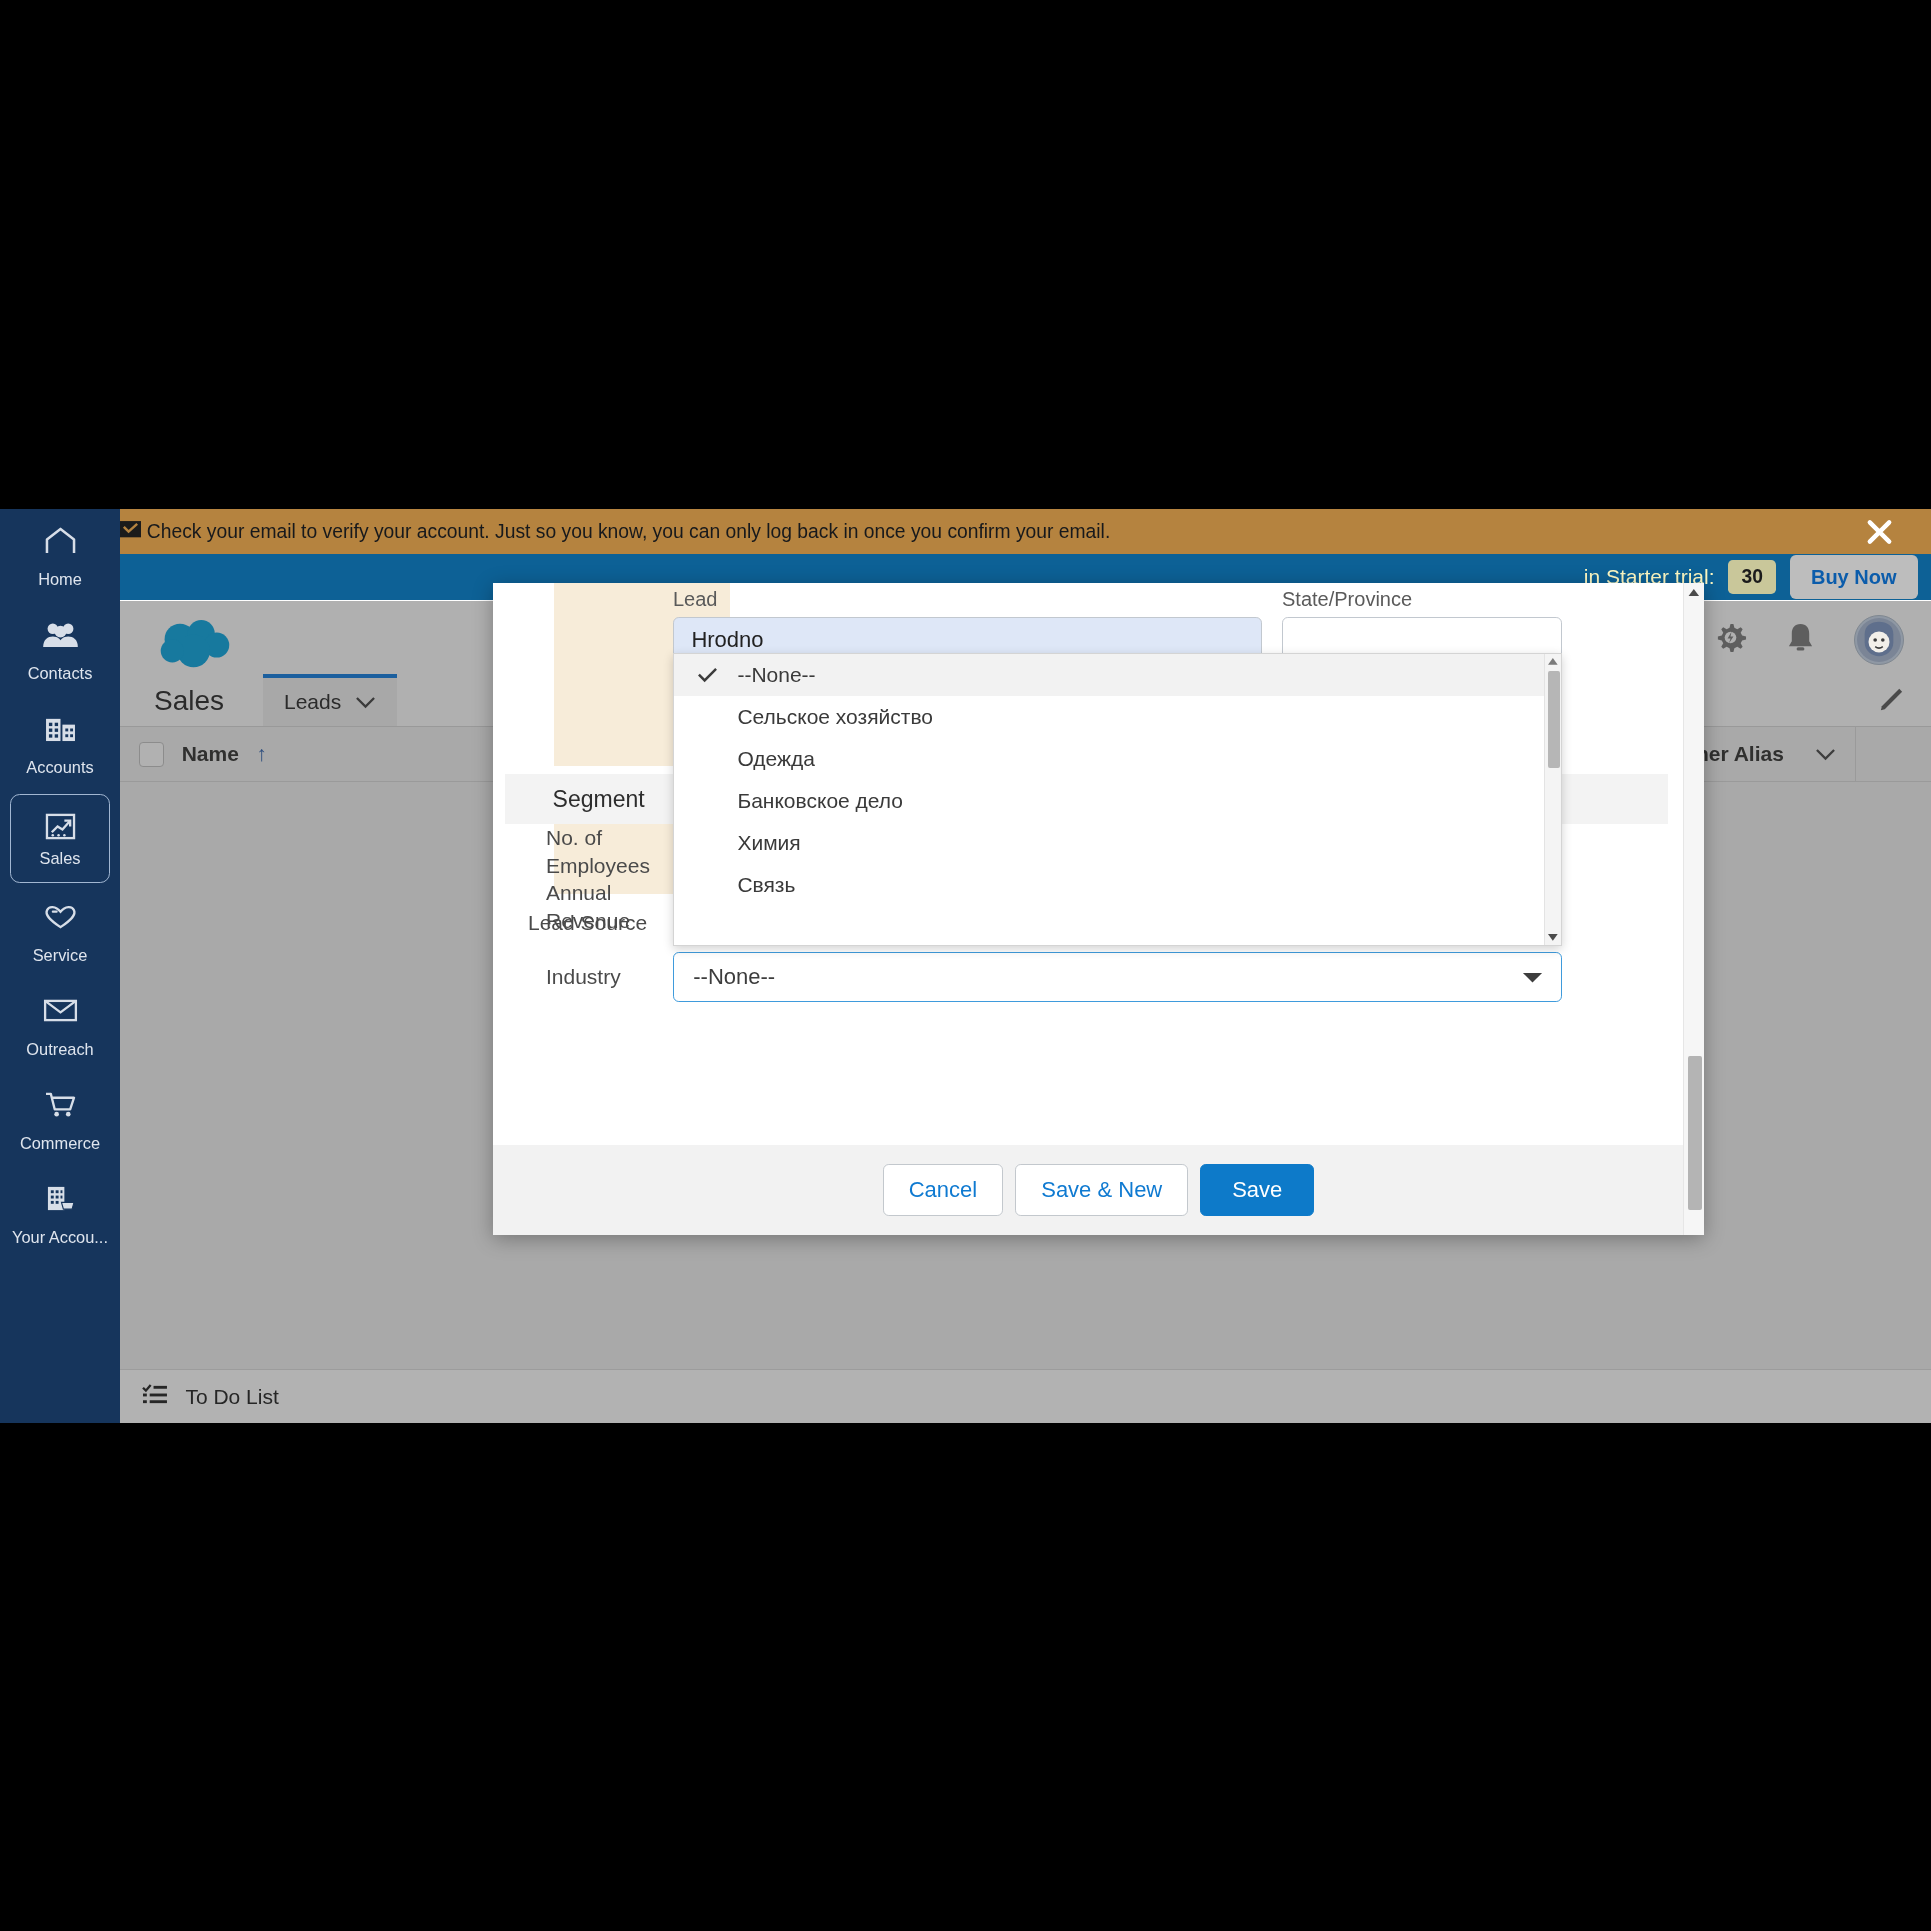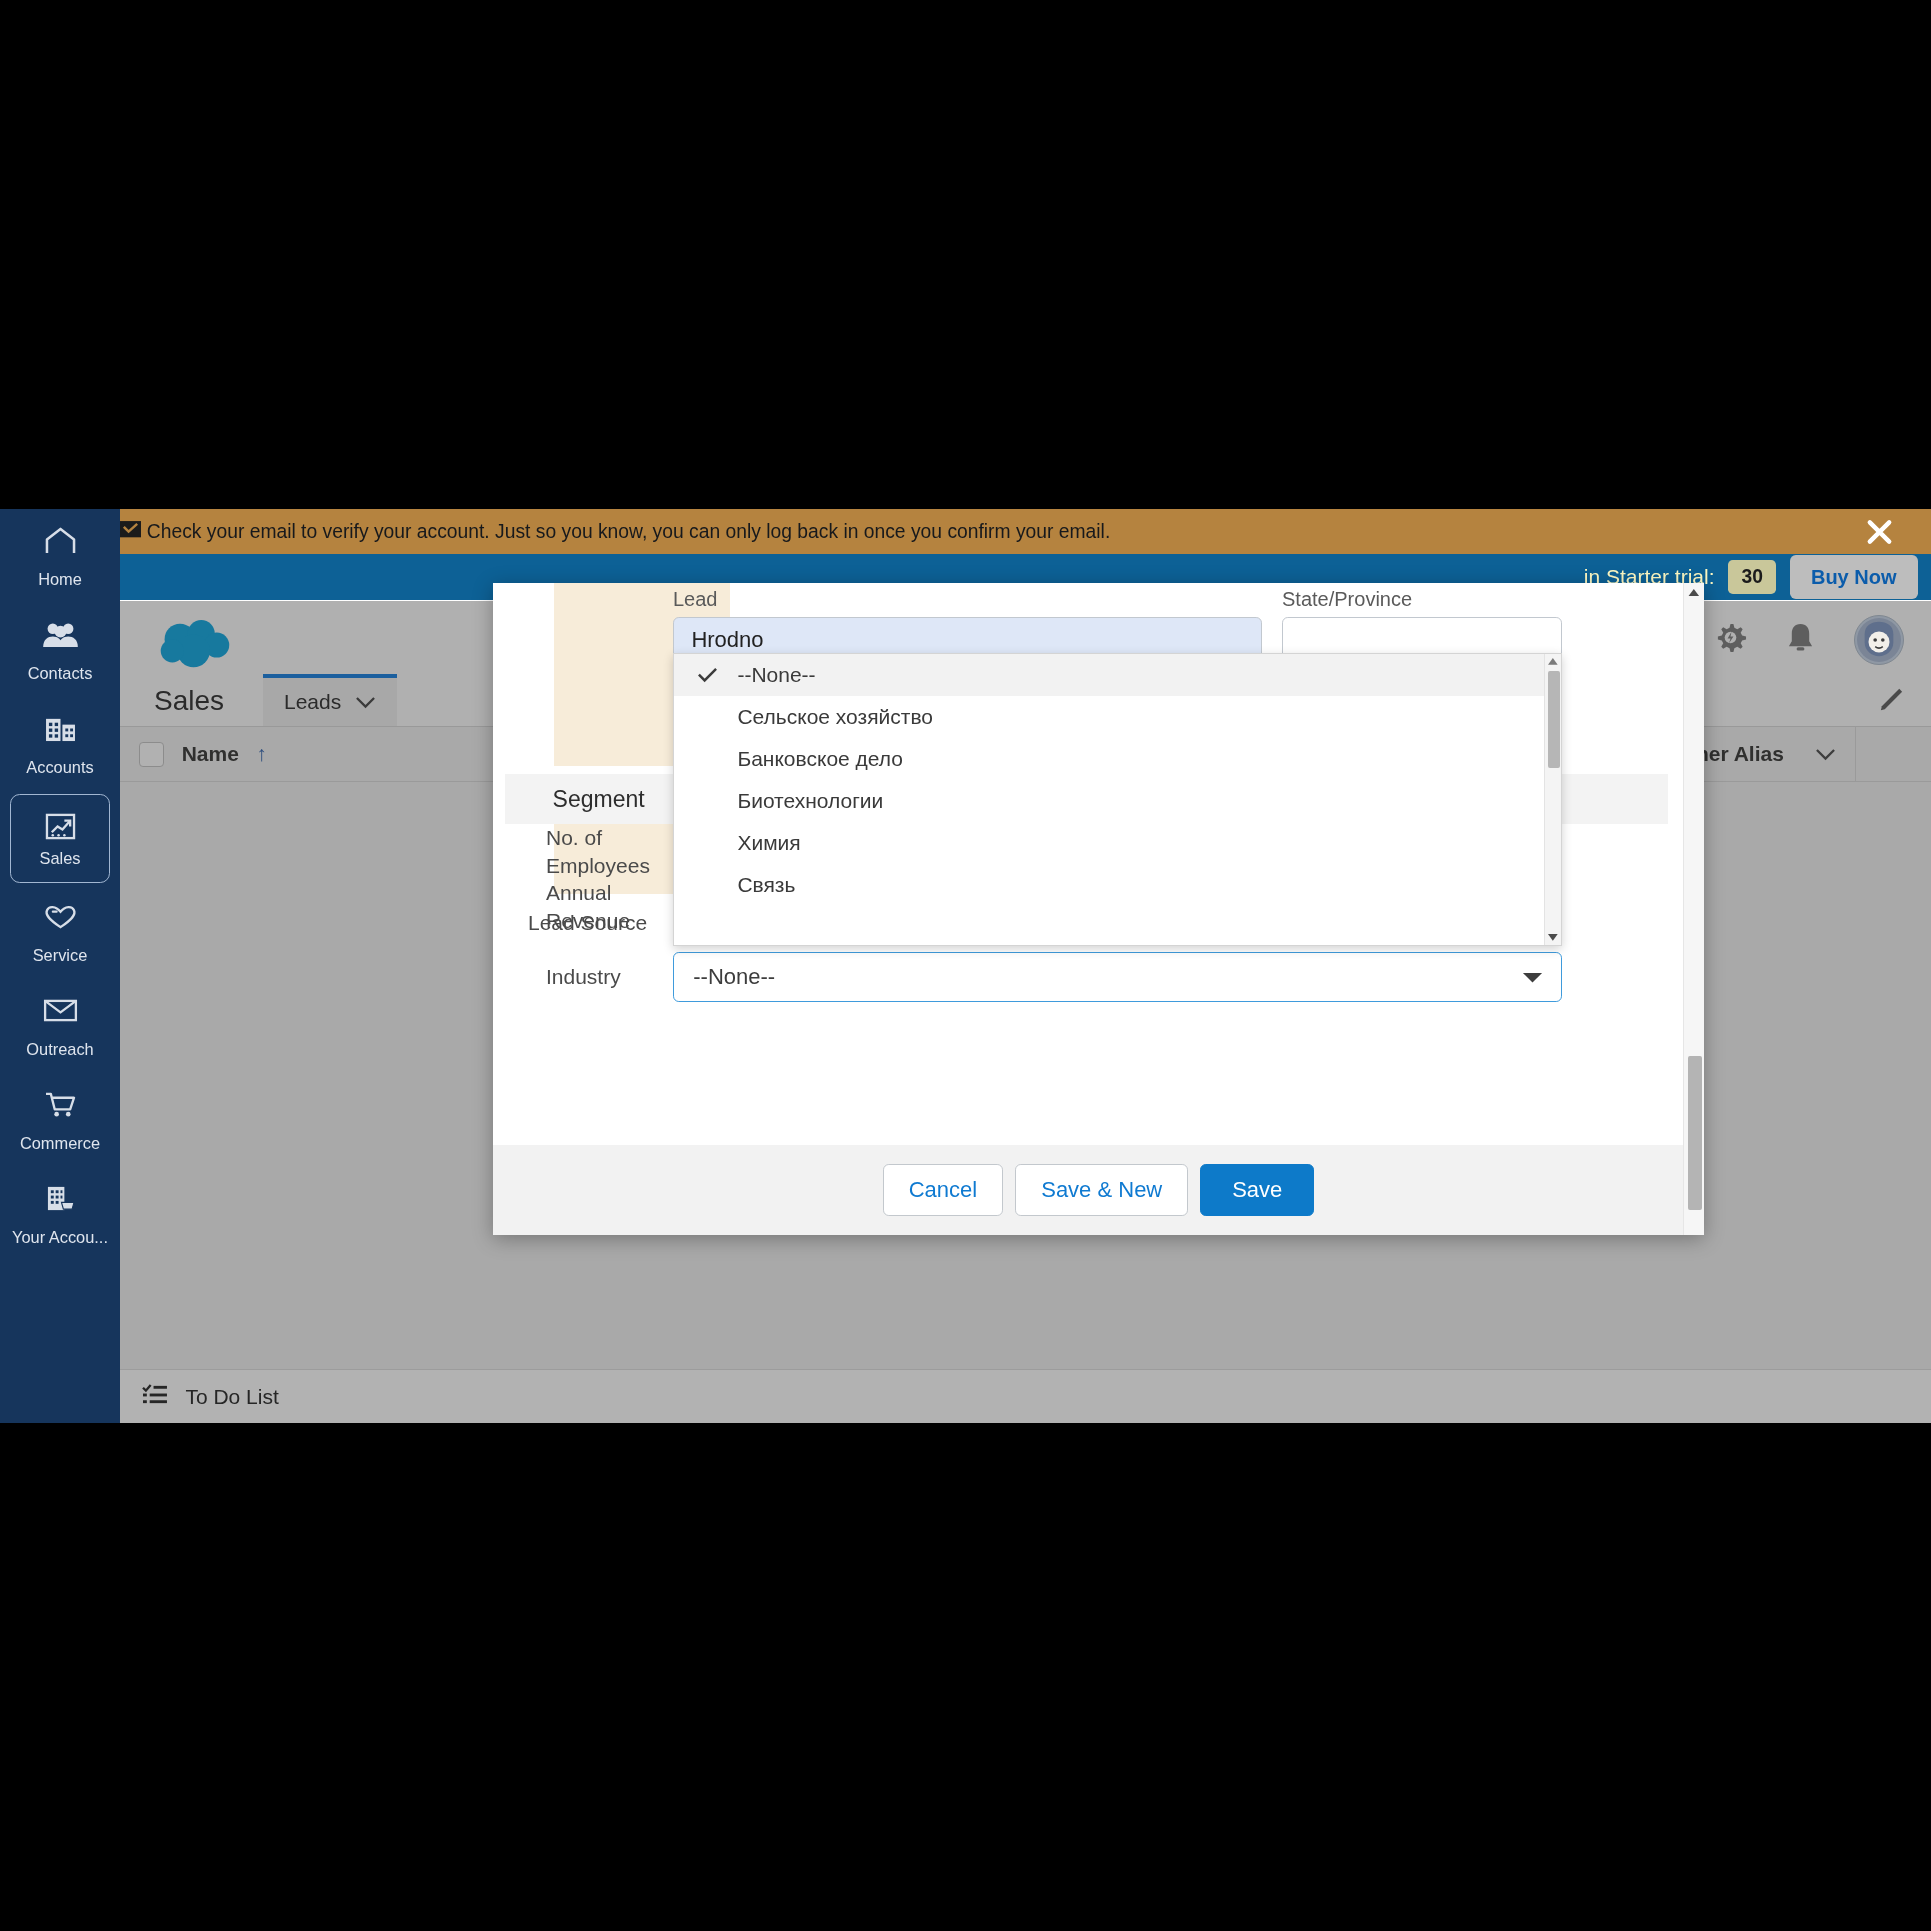--- a/index.html
+++ b/index.html
@@ -587,25 +587,25 @@
                   </svg>
               </span>
               <span>--None--</span>
             </div>
             <div class="dd-item">
               <span class="dd-check"></span>
               <span>Сельское хозяйство</span>
             </div>
             <div class="dd-item">
               <span class="dd-check"></span>
-              <span>Банковское дело</span>
+              <span>Одежда</span>
             </div>
             <div class="dd-item">
               <span class="dd-check"></span>
-              <span>Биотехнологии</span>
+              <span>Банковское дело</span>
             </div>
             <div class="dd-item">
               <span class="dd-check"></span>
               <span>Химия</span>
             </div>
             <div class="dd-item">
               <span class="dd-check"></span>
               <span>Связь</span>
             </div>
 

